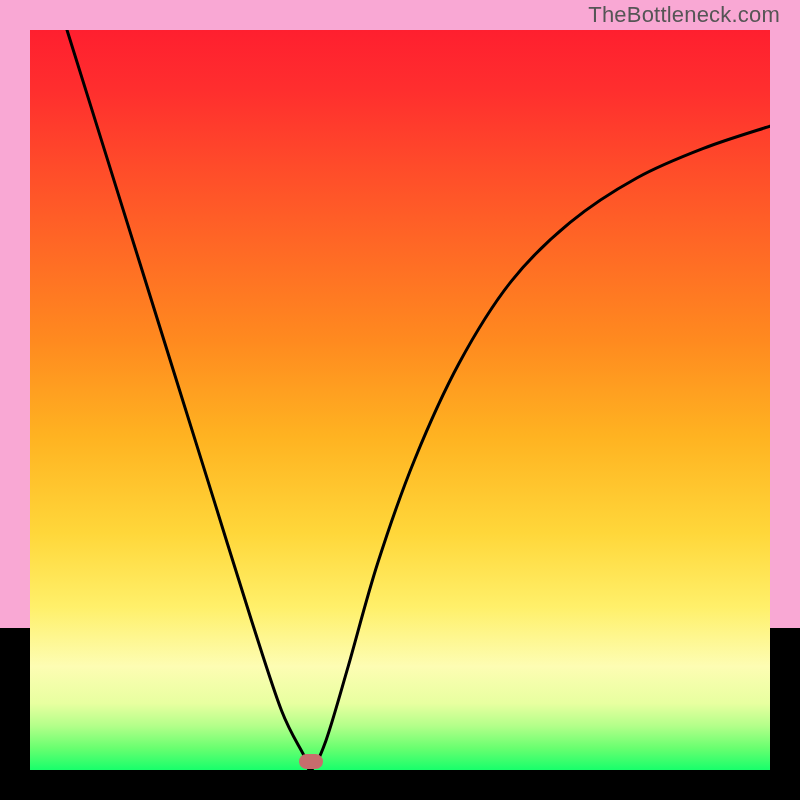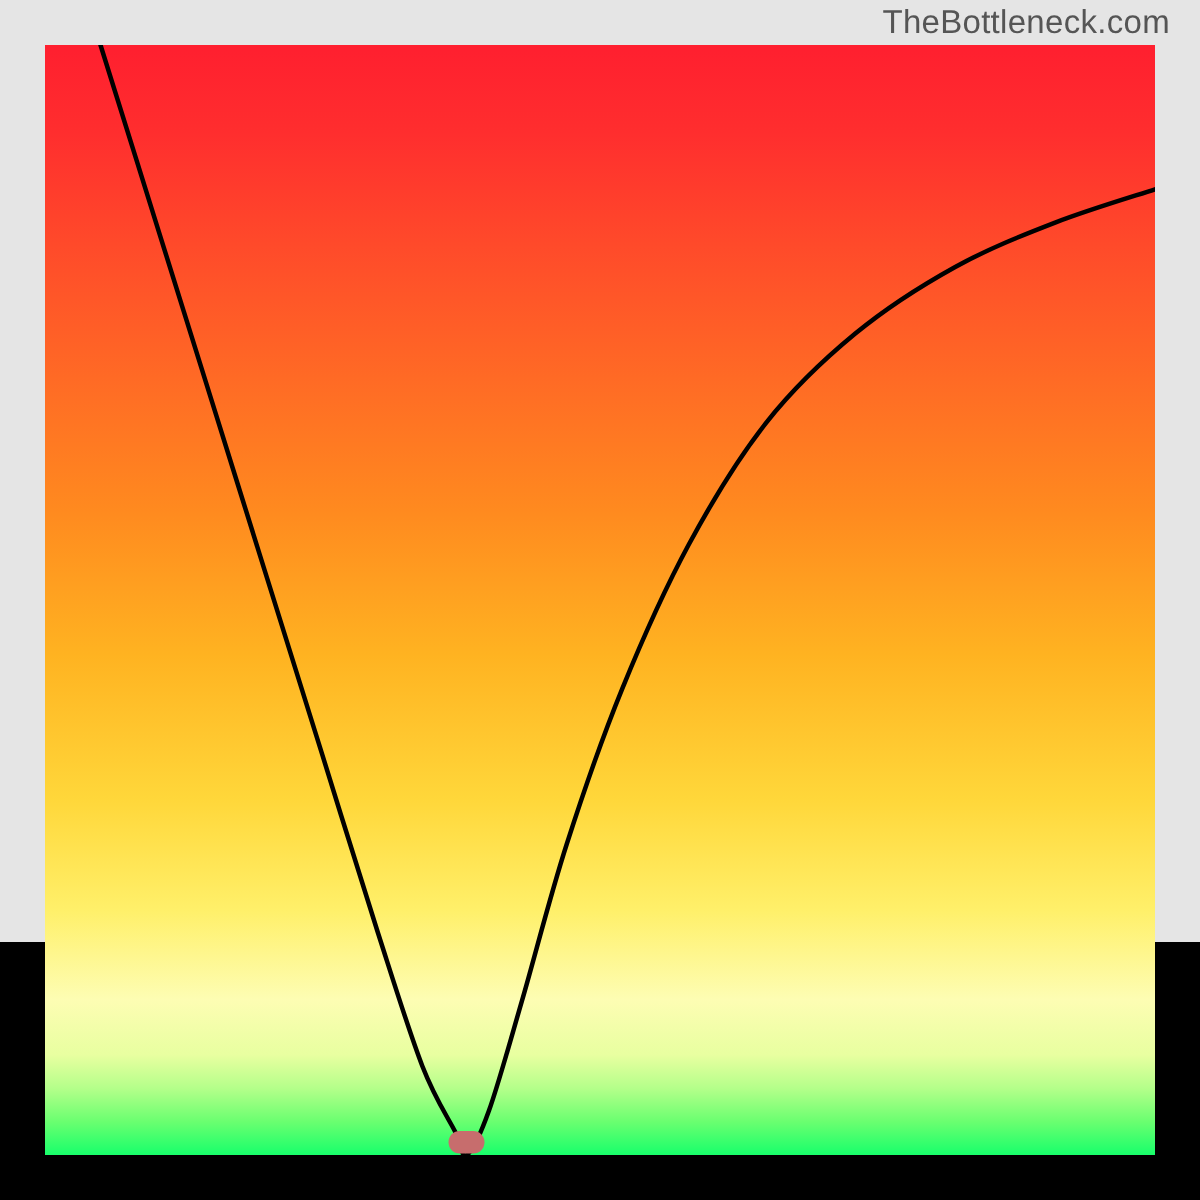--- a/index.html
+++ b/index.html
@@ -8,21 +8,21 @@
     width: 800px;
     height: 800px;
     background: #000;
     overflow: hidden;
     font-family: Arial, Helvetica, sans-serif;
   }
   .frame {
     position: relative;
     width: 800px;
     height: 628px;
-    background: #e5e5e5;
+    background: #f9a8d4;
   }
   .attribution {
     position: absolute;
     top: 2px;
     right: 20px;
     color: #555;
     font-size: 22px;
     font-weight: 500;
     letter-spacing: 0.2px;
   }

